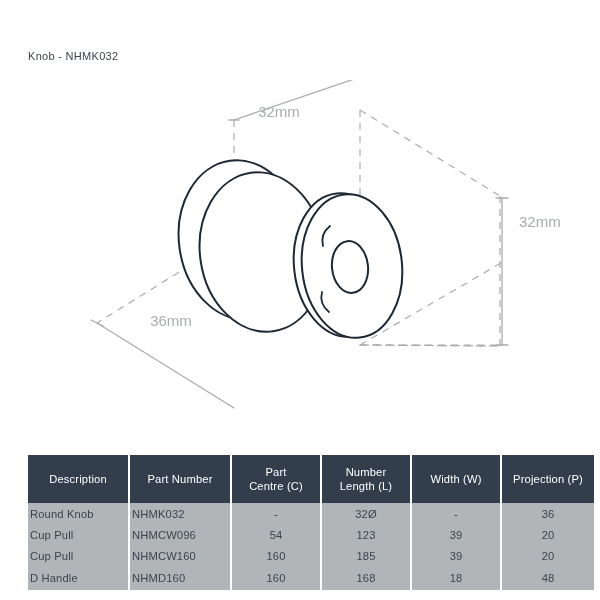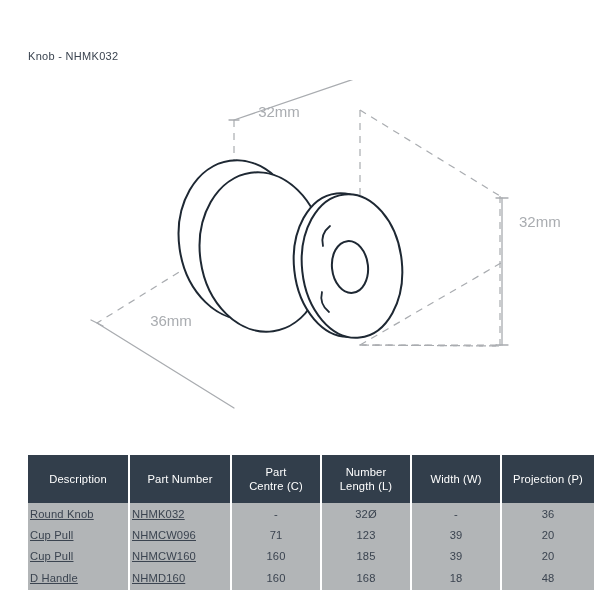--- a/index.html
+++ b/index.html
@@ -73,21 +73,20 @@
     font-size: 11.2px;
     text-align: center;
     vertical-align: middle;
     height: 21px;
     padding: 0 2px;
     letter-spacing: 0.15px;
   }
   #spec-table td.col-desc,
   #spec-table td.col-part {
     text-align: left;
-    text-decoration: underline;
   }
   #spec-table tr.row-last td { height: 24px; }
 
   .w-desc { width: 100px; }
   .w-part { width: 100px; }
   .w-hole { width: 88px; }
   .w-len  { width: 88px; }
   .w-wid  { width: 88px; }
   .w-proj { width: 92px; }
 </style>
@@ -203,21 +202,21 @@
       <td class="col-desc">Round Knob</td>
       <td class="col-part">NHMK032</td>
       <td>-</td>
       <td>32Ø</td>
       <td>-</td>
       <td>36</td>
     </tr>
     <tr>
       <td class="col-desc">Cup Pull</td>
       <td class="col-part">NHMCW096</td>
-      <td>71</td>
+      <td>54</td>
       <td>123</td>
       <td>39</td>
       <td>20</td>
     </tr>
     <tr>
       <td class="col-desc">Cup Pull</td>
       <td class="col-part">NHMCW160</td>
       <td>160</td>
       <td>185</td>
       <td>39</td>

